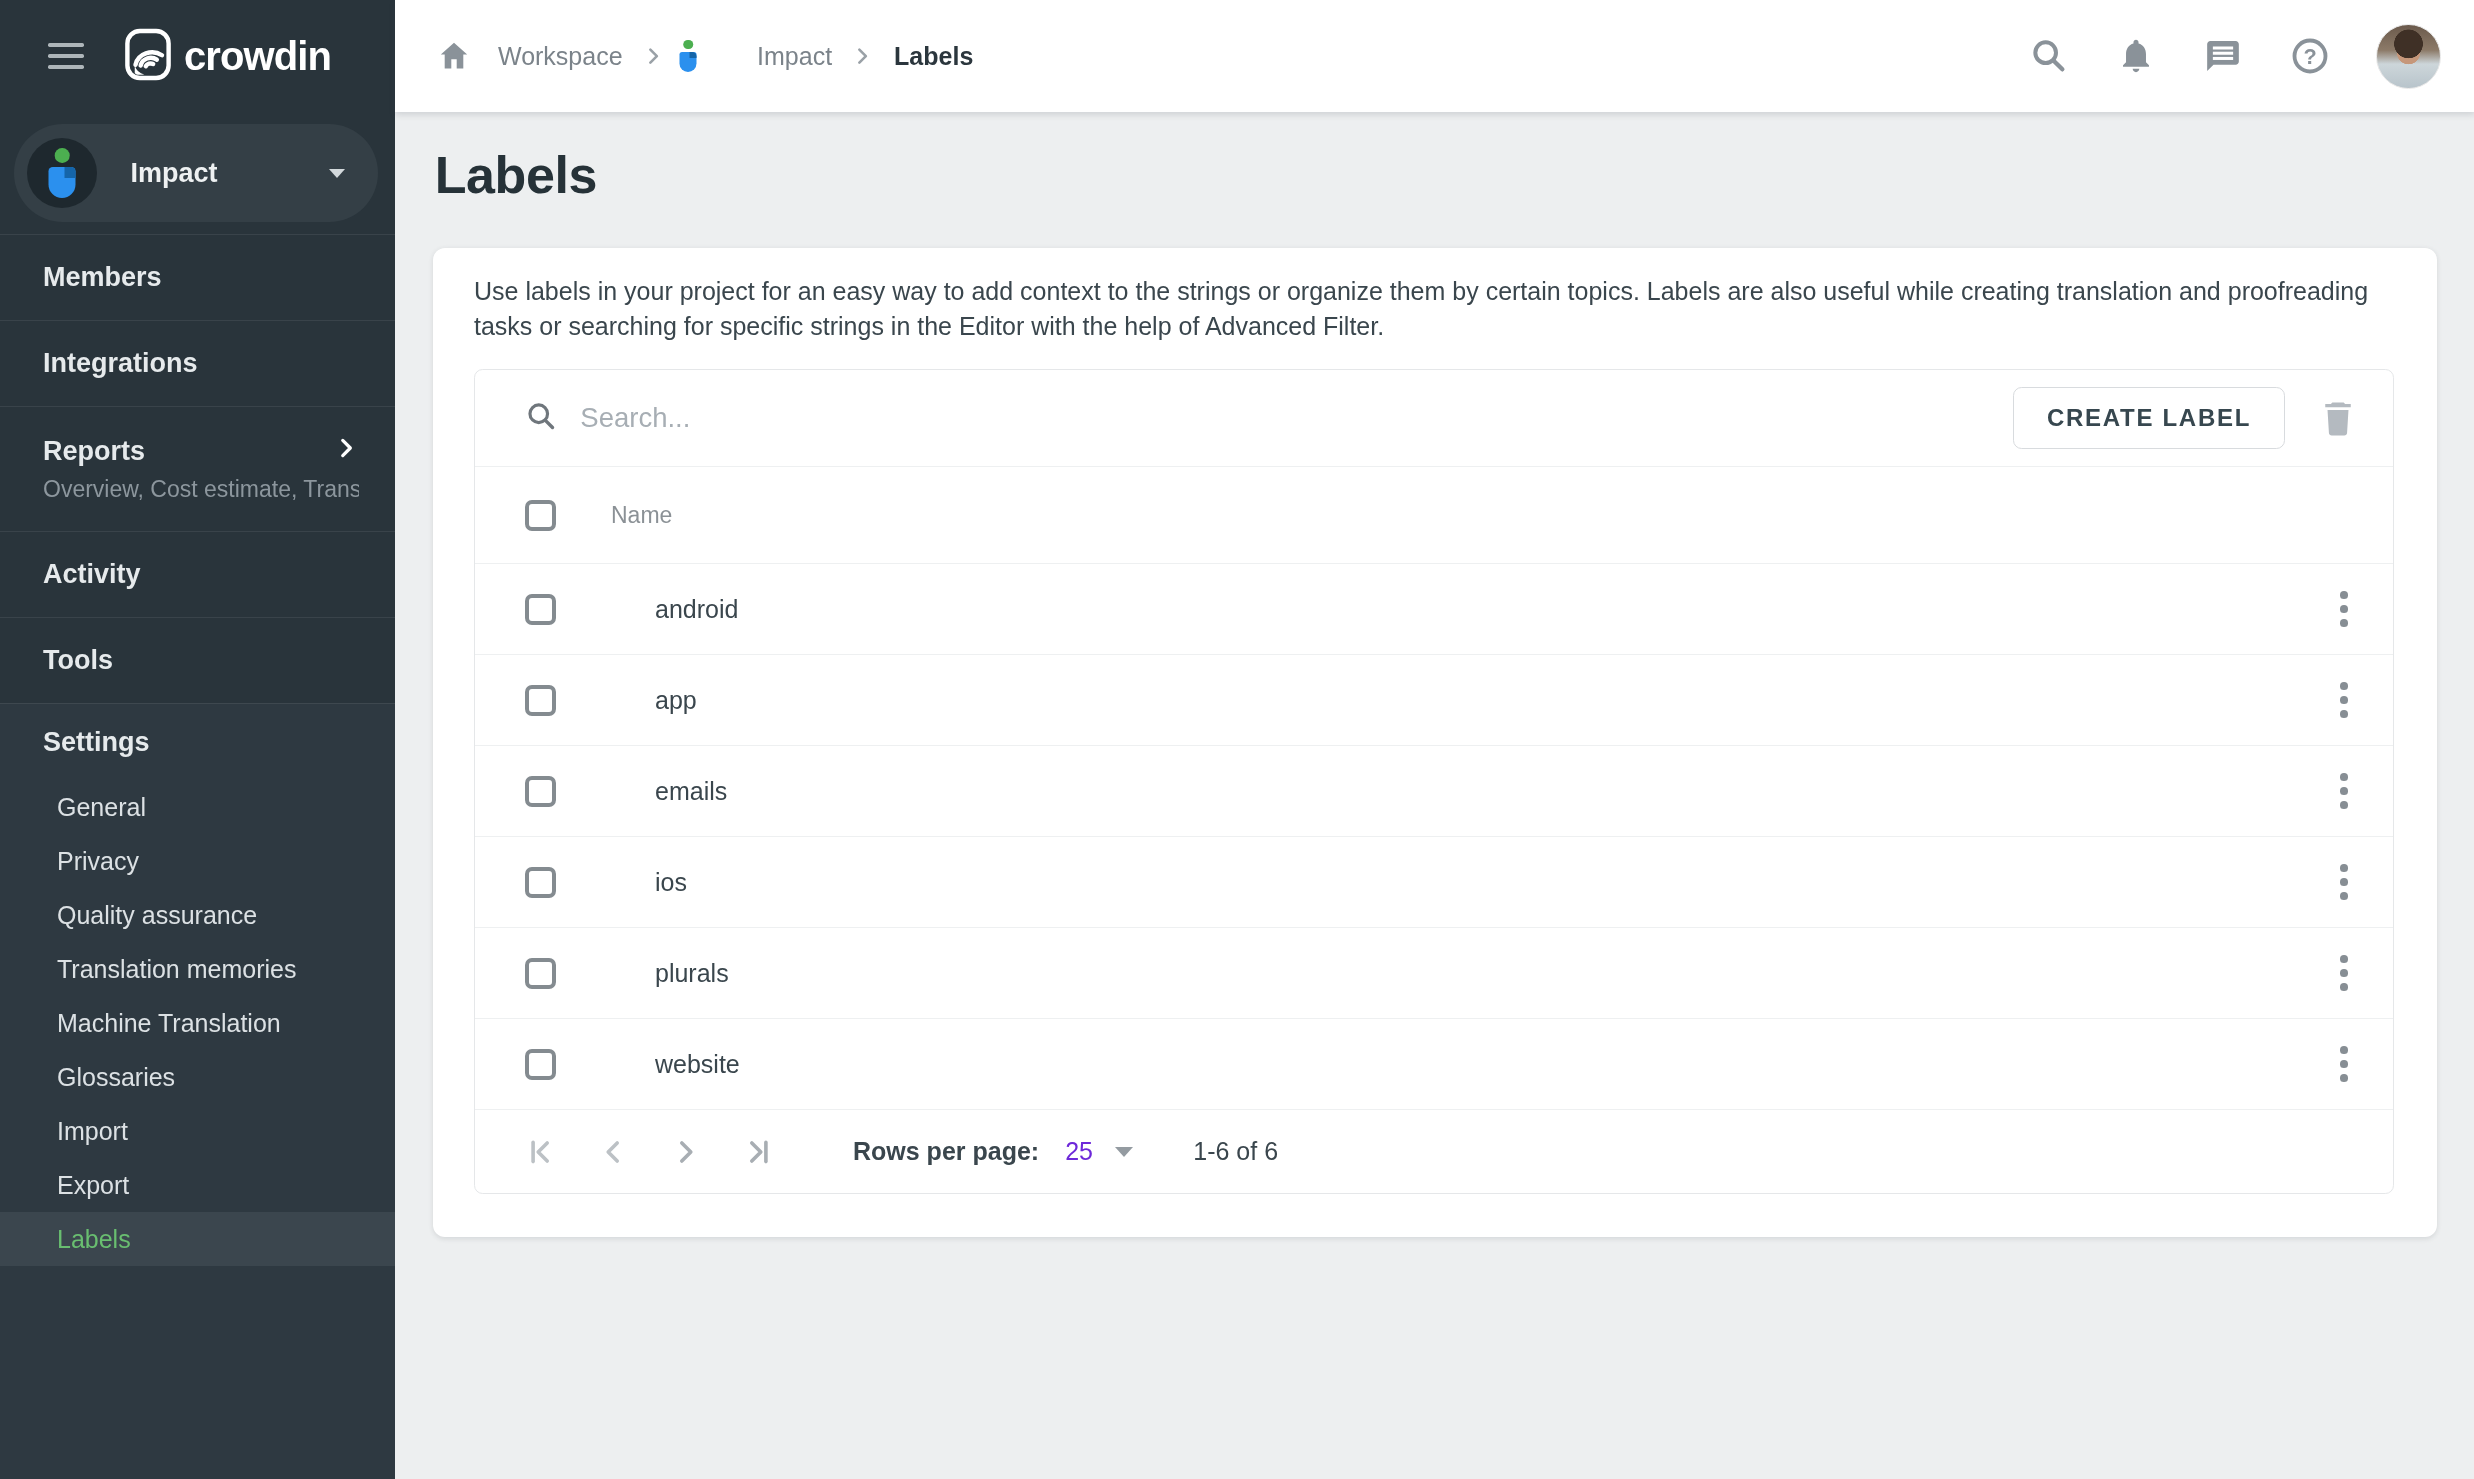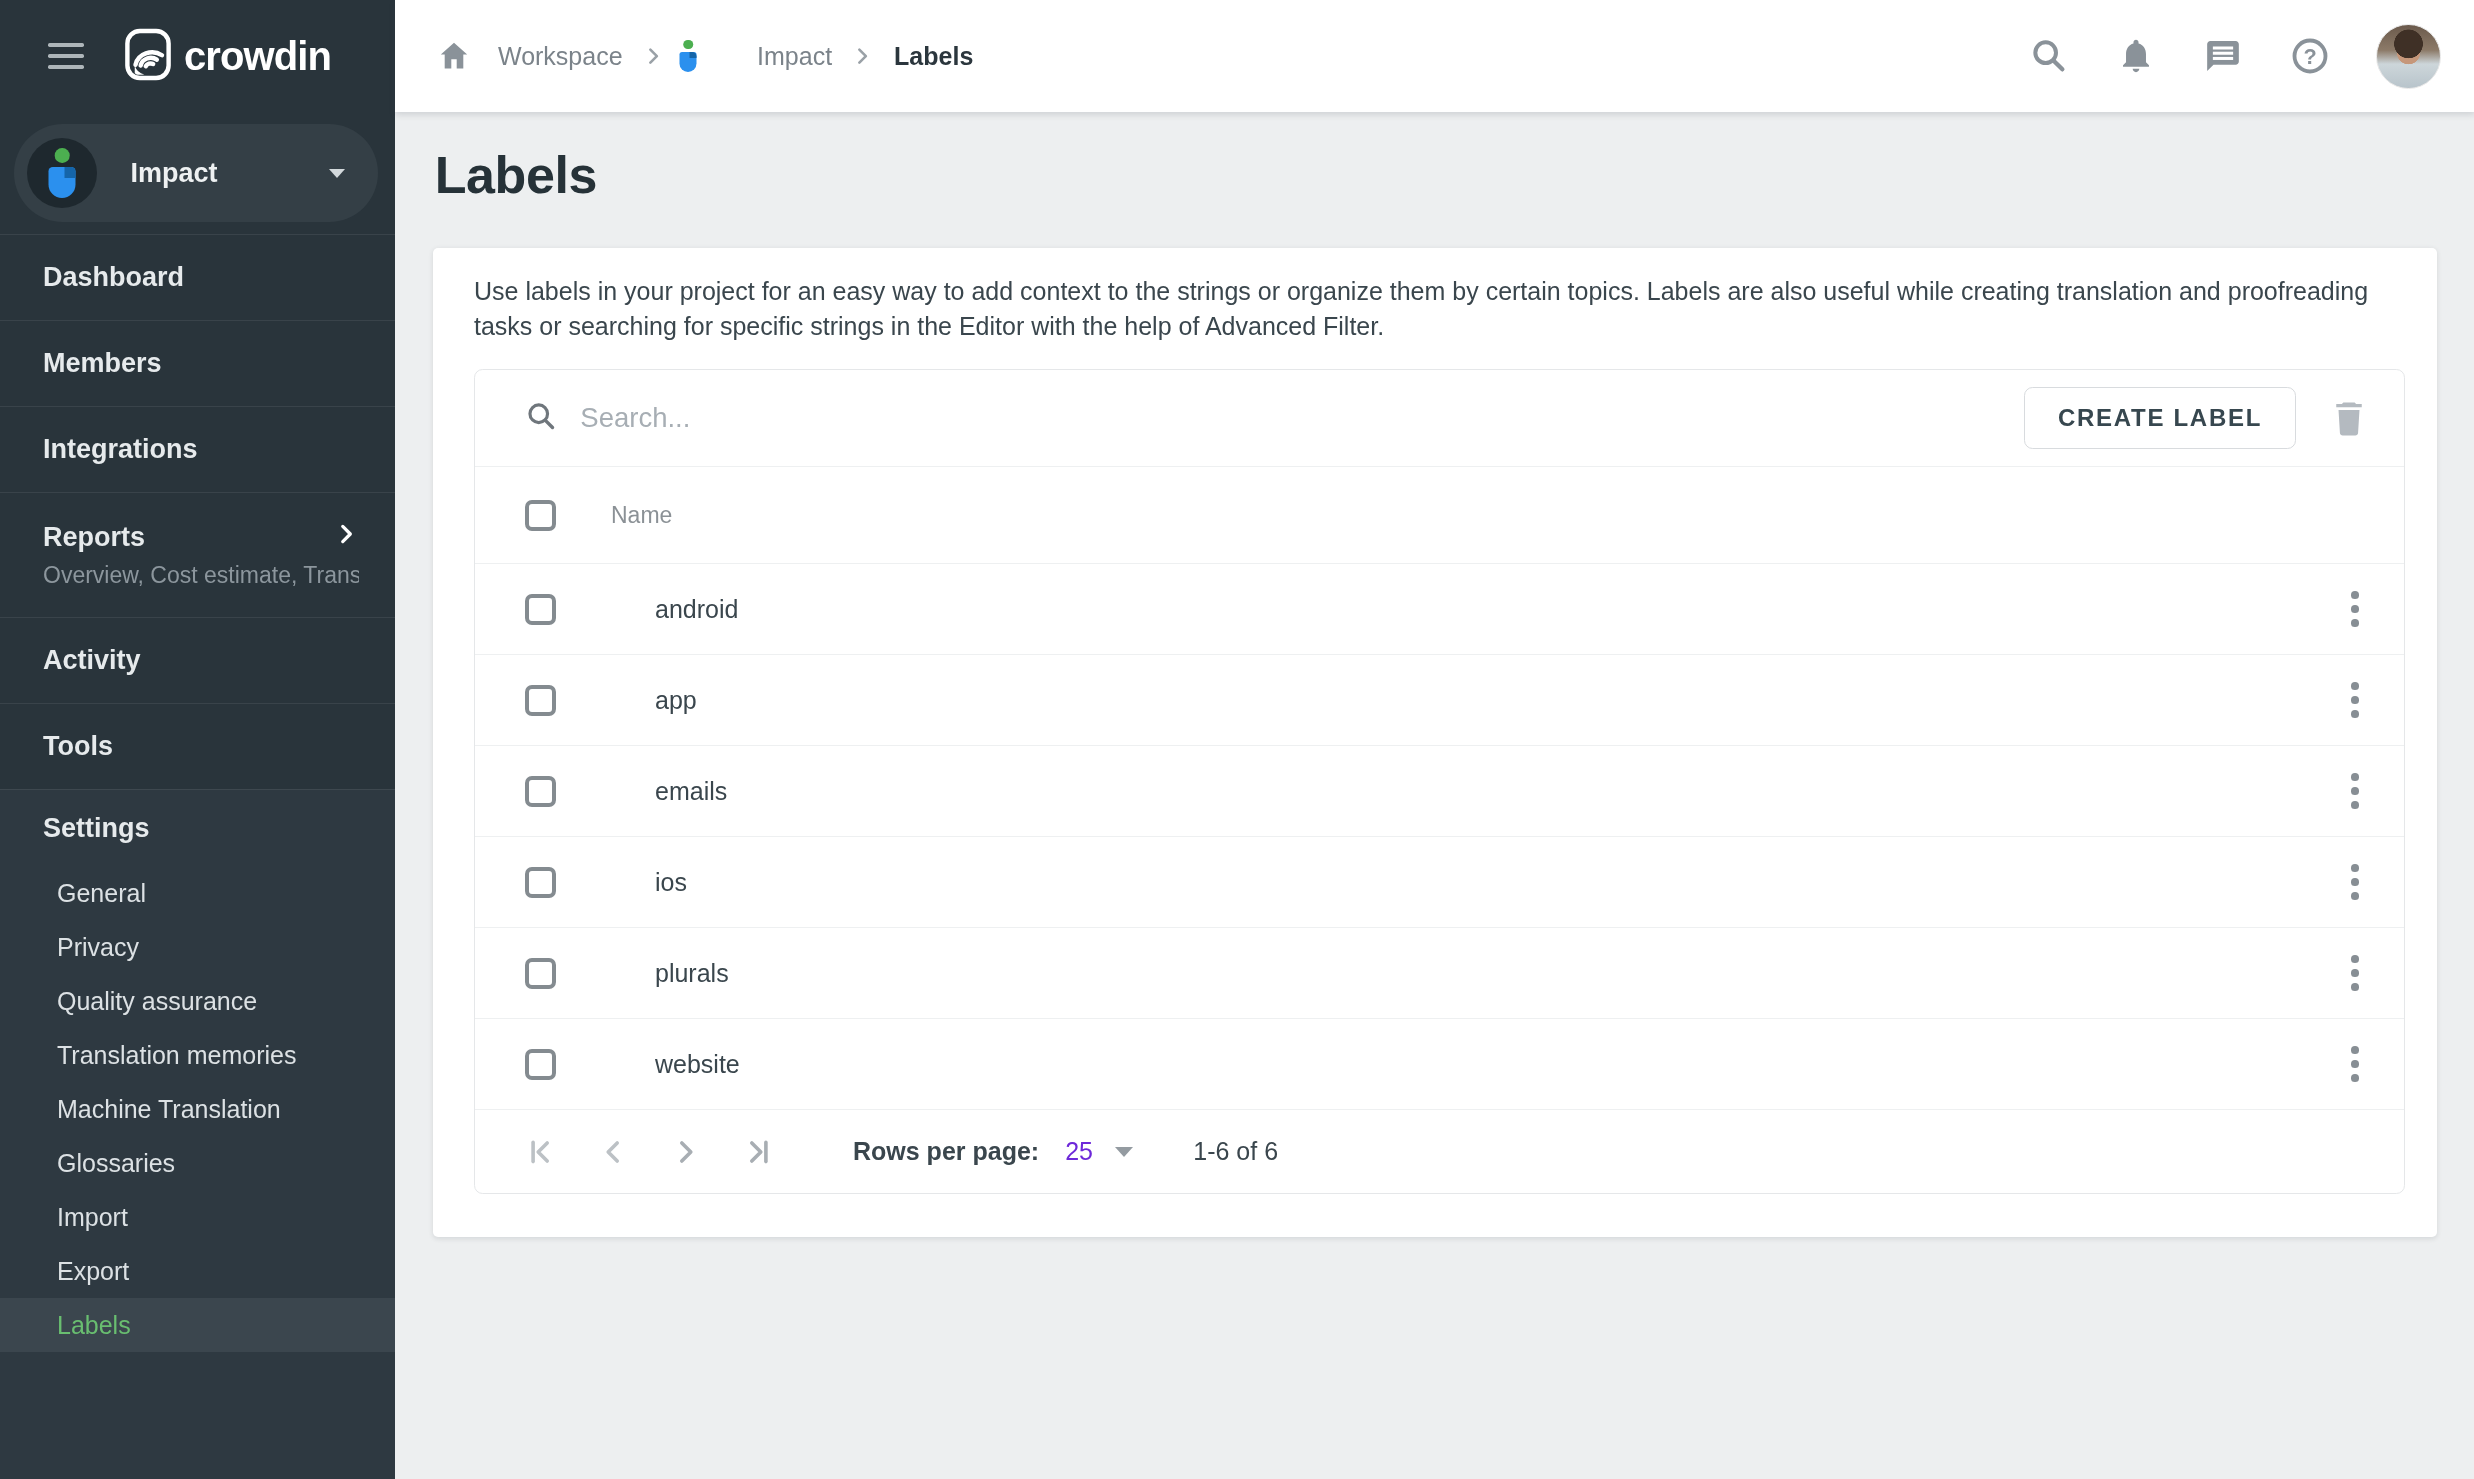--- a/index.html
+++ b/index.html
@@ -53,21 +53,21 @@
   .topbar-actions { margin-left: auto; display: flex; align-items: center; gap: 46px; }
   .icon-btn { width: 41px; height: 41px; display: flex; align-items: center; justify-content: center; cursor: pointer; }
   .user-avatar { width: 65px; height: 65px; border-radius: 50%; cursor: pointer; border: 1.7px solid #e7e7e7;
     background:
       radial-gradient(circle at 50% 30%, #3f3026 0 26%, rgba(63,48,38,0) 27%),
       radial-gradient(circle at 50% 44%, #c6977a 0 24%, rgba(198,151,122,0) 25%),
       linear-gradient(180deg, #6b5a4c 0%, #8c7a68 40%, #cdd6da 62%, #b8c4cb 100%); }
 
   .content { flex: 1; padding: 0 38px; }
   .page-title { margin: 33px 0 0 1.7px; font-size: 52px; font-weight: 700; color: #263238; letter-spacing: -0.4px; }
-  .card { margin-top: 43px; background: #fff; border-radius: 5px; box-shadow: 0 1.7px 5.2px rgba(40,50,60,0.12); padding: 26px 32px 43px 41px; }
+  .card { margin-top: 43px; background: #fff; border-radius: 12px; box-shadow: 0 1.7px 5.2px rgba(40,50,60,0.12); padding: 26px 43px 43px 41px; }
   .description { font-size: 25px; line-height: 35px; color: #3a464d; max-width: 1951px; }
 
   .table-container { margin-top: 25px; border: 1.7px solid #e5e7e9; border-radius: 8.6px; }
   .search-row { height: 97px; display: flex; align-items: center; padding: 0 38px 0 50px; border-bottom: 1.7px solid #eef0f1; }
   .search-input { flex: 1; border: none; outline: none; font-size: 27.5px; color: #8b5cf6; margin-left: 22.3px; font-family: inherit; }
   .search-input::placeholder { color: #a7aeb4; }
   .create-btn { height: 62px; padding: 0 33px; background: #fff; border: 1.7px solid #d8dbde; border-radius: 8.6px; font-size: 24px; font-weight: 700; letter-spacing: 1.7px; color: #37474f; cursor: pointer; font-family: inherit; white-space: nowrap; }
   .trash-btn { margin-left: 36px; display: flex; align-items: center; justify-content: center; cursor: pointer; }
 
   .checkbox { width: 31px; height: 31px; border: 4.3px solid #848b90; border-radius: 6.9px; background: #fff; cursor: pointer; flex-shrink: 0; }
@@ -115,23 +115,20 @@
     <div class="project-pill">
       <span class="project-avatar">
           <span class="dot"></span>
           <span class="drop"></span>
         </span>
       <span class="project-label">Impact</span>
       <span class="caret-down"></span>
     </div>
 
     <nav class="nav">
-      <div class="nav-item">
-          <span>Dashboard</span>
-        </div>
       <div class="nav-item">
           <span>Members</span>
         </div>
       <div class="nav-item">
           <span>Integrations</span>
         </div>
       <div class="nav-item nav-item-reports">
         <div class="row1">
           <span>Reports</span>
           <span class="chev">

